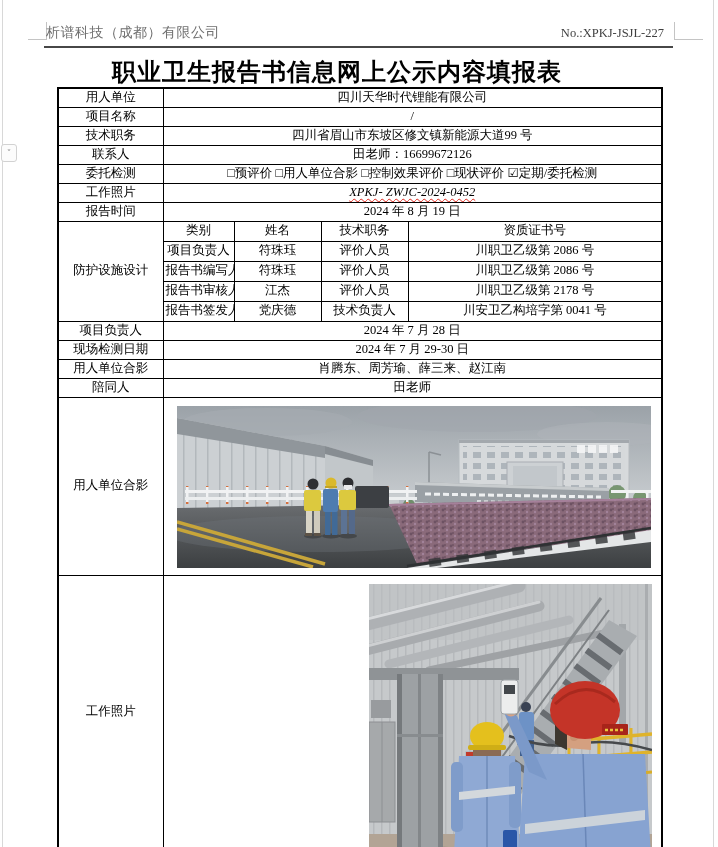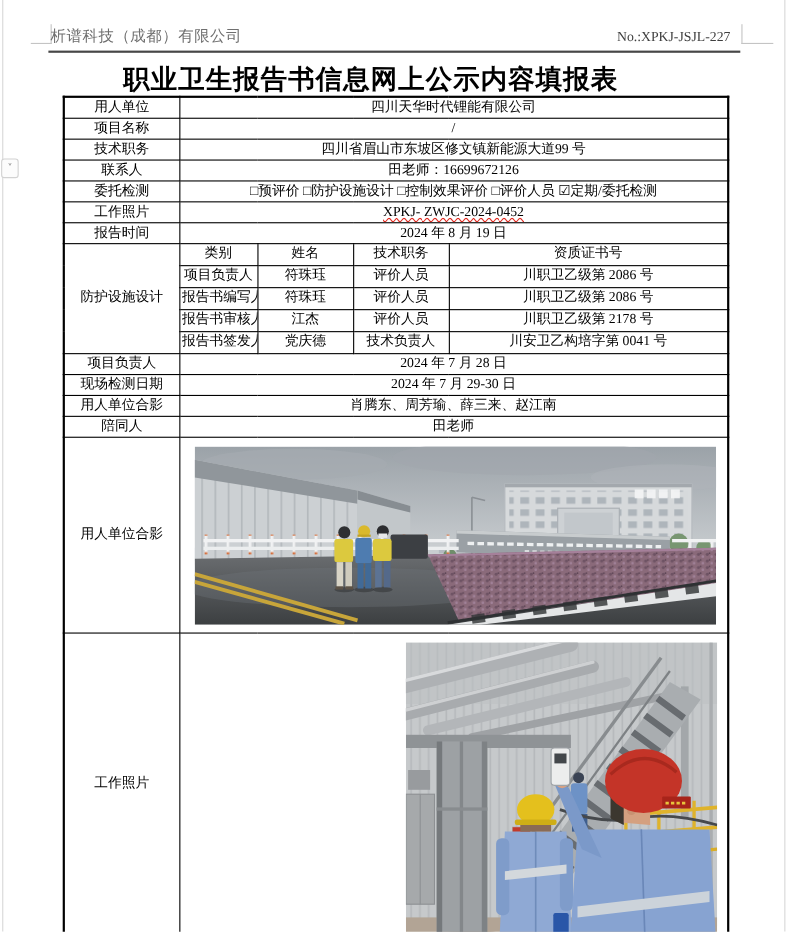--- a/index.html
+++ b/index.html
@@ -36,21 +36,21 @@
     font-size:12.5px;line-height:1.1;
     border:2px solid #000;
   }
   table.form td{
     border:1px solid #000;text-align:center;vertical-align:middle;
     padding:0 2px;overflow:hidden;white-space:nowrap;
   }
   tr.r{height:19px;} tr.rs{height:20px;}
   tr.photo-row1{height:178px;} tr.photo-row2{height:274px;}
   td.photo-cell{position:relative;padding:0;}
-  .squiggle{text-decoration:underline wavy #e0281e 1px;text-underline-offset:2px;}
+  .squiggle{text-decoration:underline wavy #e0281e 1px;text-underline-offset:2px;font-style:italic;}
   .ph1{position:absolute;left:13px;top:8px;width:474px;height:162px;display:block;}
   .ph2{position:absolute;left:205px;top:8px;width:283px;height:290px;display:block;}
 </style>
 </head>
 <body>
 
 <div class="page">
 
   <div class="edge edge-left"></div>
   <div class="edge edge-right"></div>
@@ -90,21 +90,21 @@
     <tr class="r">
       <td>技术职务</td>
       <td colspan="4">四川省眉山市东坡区修文镇新能源大道99 号</td>
     </tr>
     <tr class="r">
       <td>联系人</td>
       <td colspan="4">田老师：16699672126</td>
     </tr>
     <tr class="r">
       <td>委托检测</td>
-      <td colspan="4">□预评价 □防护设施设计 □控制效果评价 □评价人员 ☑定期/委托检测</td>
+      <td colspan="4">□预评价 □用人单位合影 □控制效果评价 □现状评价 ☑定期/委托检测</td>
     </tr>
     <tr class="r">
       <td>工作照片</td>
       <td colspan="4"><span class="squiggle">XPKJ- ZWJC-2024-0452</span></td>
     </tr>
     <tr class="r">
       <td>报告时间</td>
       <td colspan="4">2024 年 8 月 19 日</td>
     </tr>
 

